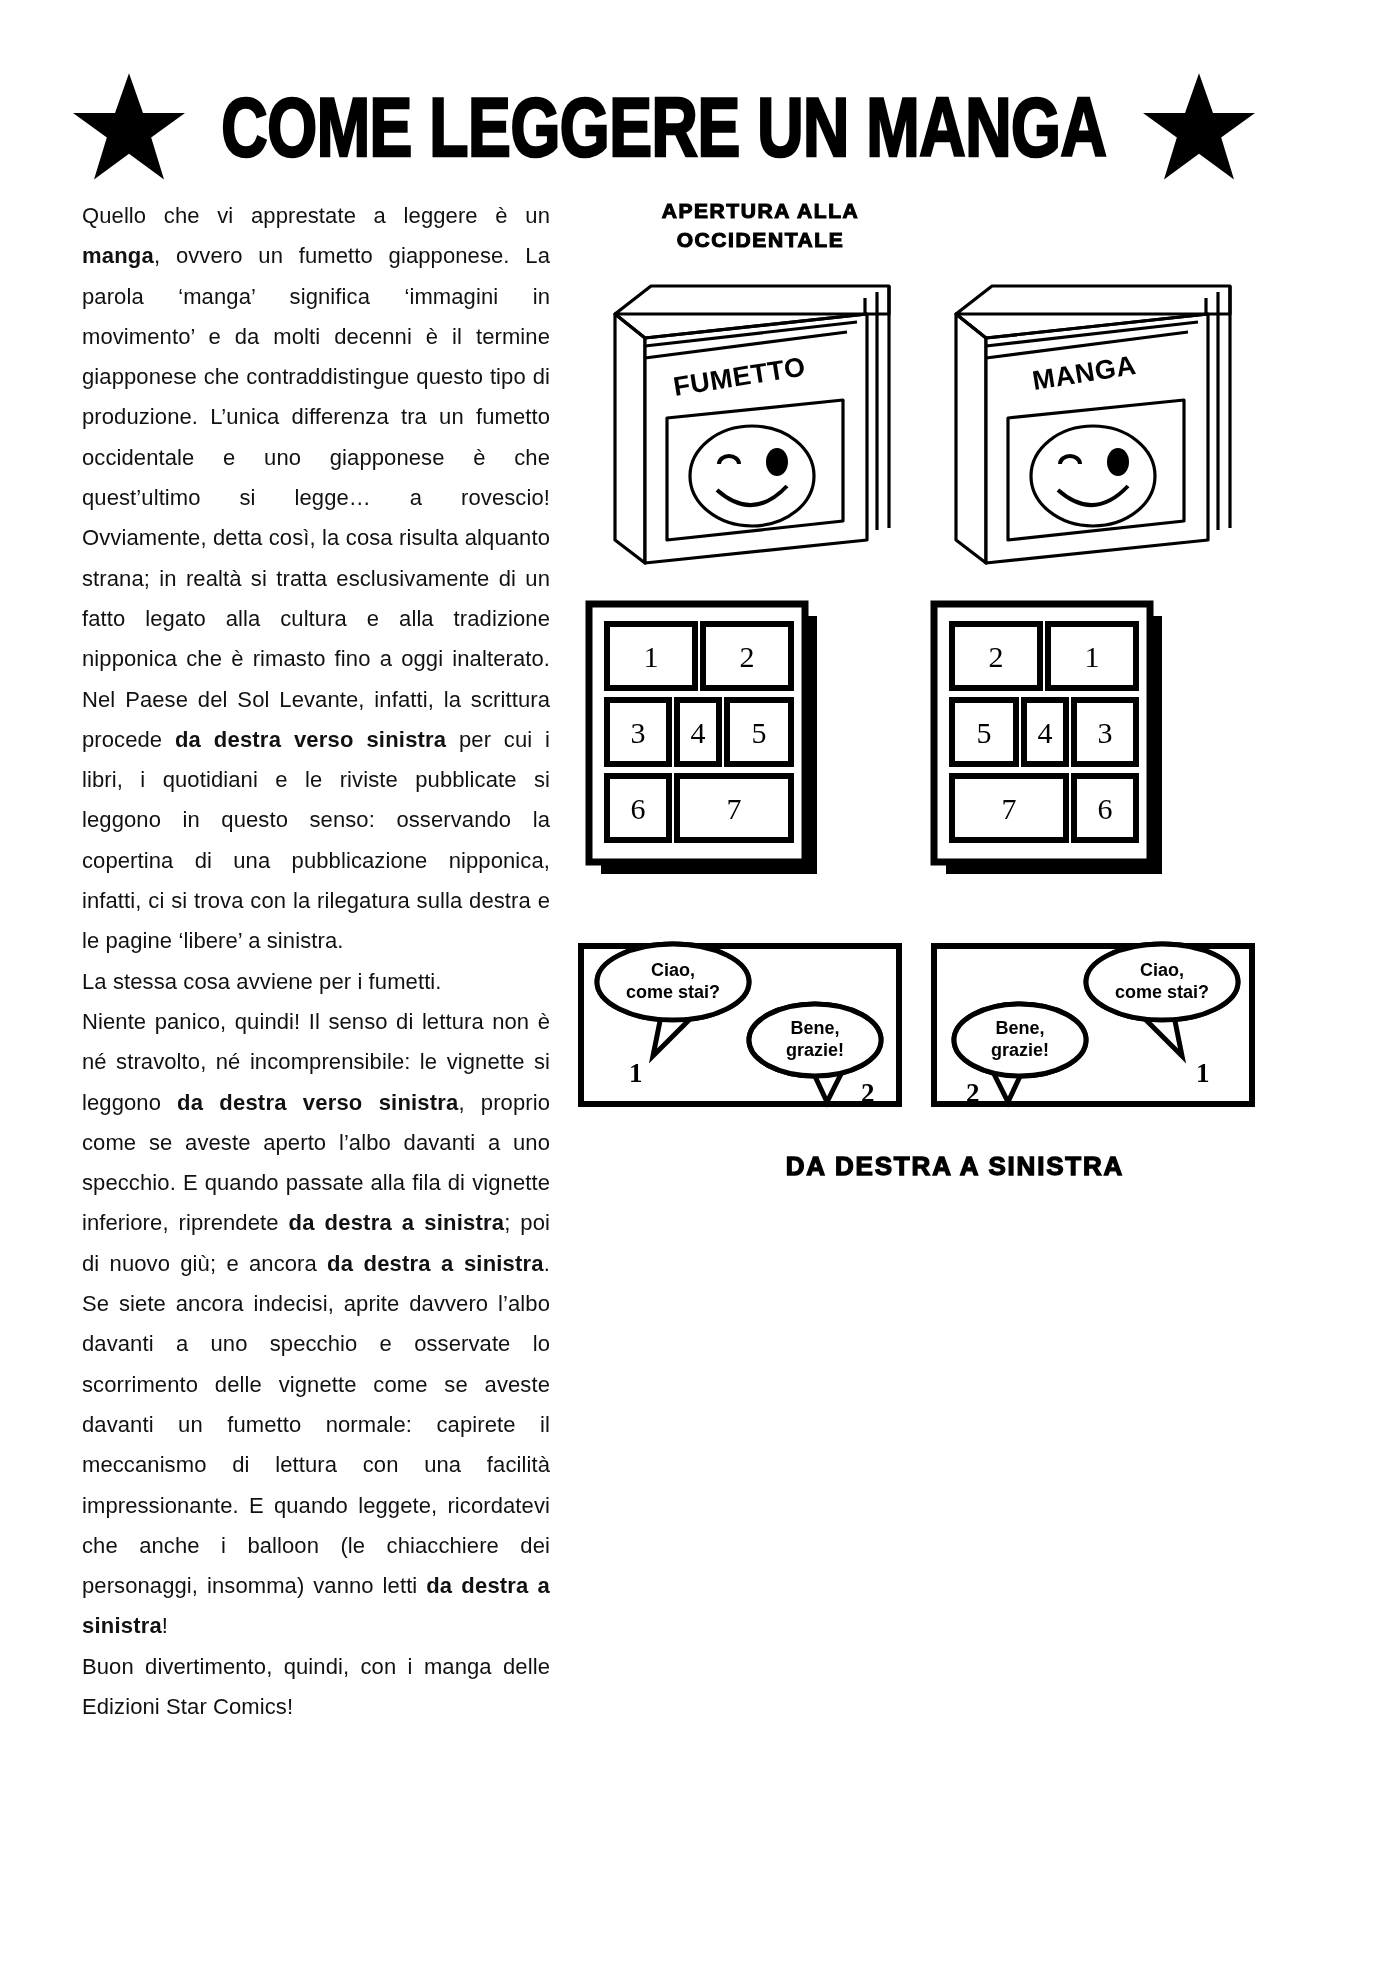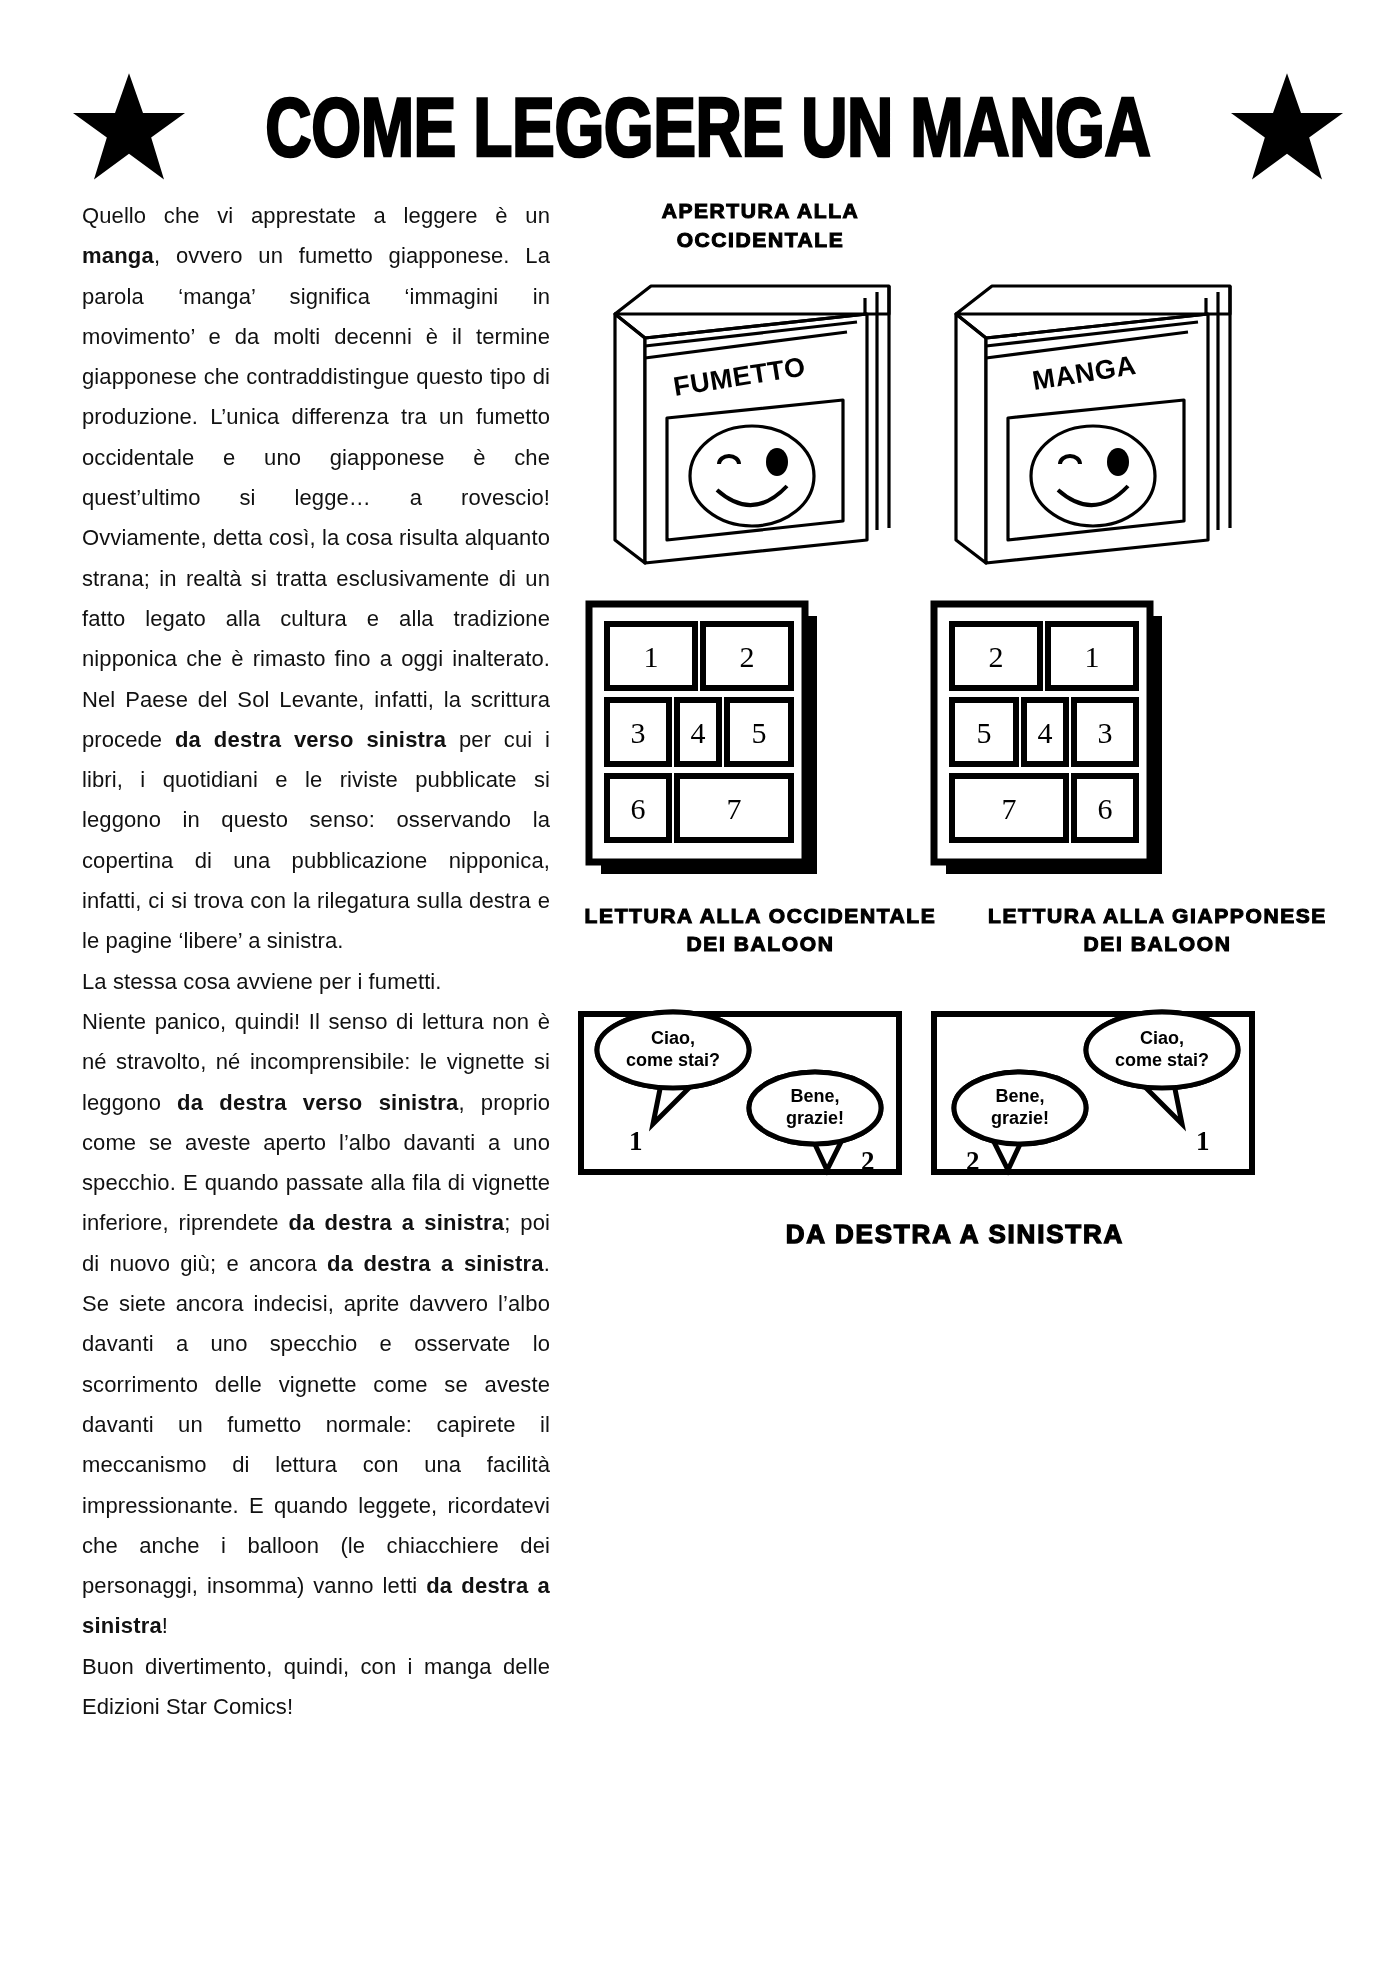--- a/index.html
+++ b/index.html
@@ -9,21 +9,21 @@
     font-family:"Liberation Sans", sans-serif;
     color:#000;
     overflow:hidden;
     position:relative;
   }
   .page { position:absolute; inset:0; }
 
   
   .title-row {
     position:absolute; left:70px; top:72px; width:1070px; height:110px;
-    display:flex; align-items:center; justify-content:space-between;gap:44px;
+    display:flex; align-items:center; justify-content:space-between;
   }
   .star { width:118px; height:112px; flex:0 0 auto; }
   .star svg { display:block; width:100%; height:100%; }
   .title-text {
     flex:1 1 auto; text-align:center;
     font-family:"Liberation Sans Narrow","Liberation Sans", sans-serif;
     font-weight:bold;
     font-size:69px;
     letter-spacing:-0.5px;
     line-height:1;
@@ -246,24 +246,20 @@
             <text x="54" y="143">5</text>
             <text x="115" y="143">4</text>
             <text x="175" y="143">3</text>
             <text x="79" y="219">7</text>
             <text x="175" y="219">6</text>
           </g>
         </svg>
       </div>
     </div>
 
-    <div class="two-up cap-row">
-      <div class="cell hdr">LETTURA ALLA OCCIDENTALE DEI BALOON</div>
-      <div class="cell hdr">LETTURA ALLA GIAPPONESE DEI BALOON</div>
-    </div>
 
     <div class="balloon-row">
       <div class="balloon-wrap left">
         <svg width="330" height="200" viewBox="0 0 330 200">
           <rect x="4" y="22" width="318" height="158" fill="#fff" stroke="#000" stroke-width="6"></rect>
 
           <g stroke="#000" stroke-width="5" fill="#fff">
             <ellipse cx="96" cy="58" rx="76" ry="38"></ellipse>
             <path d="M84,92 L76,132 L118,90 Z"></path>
           </g>

